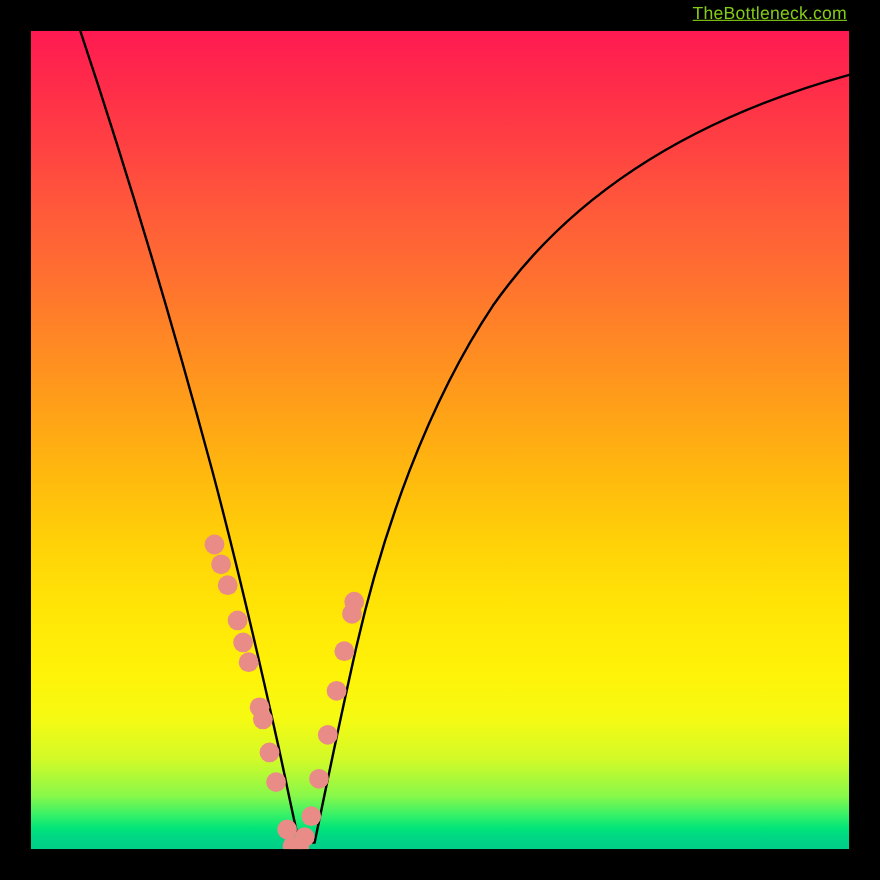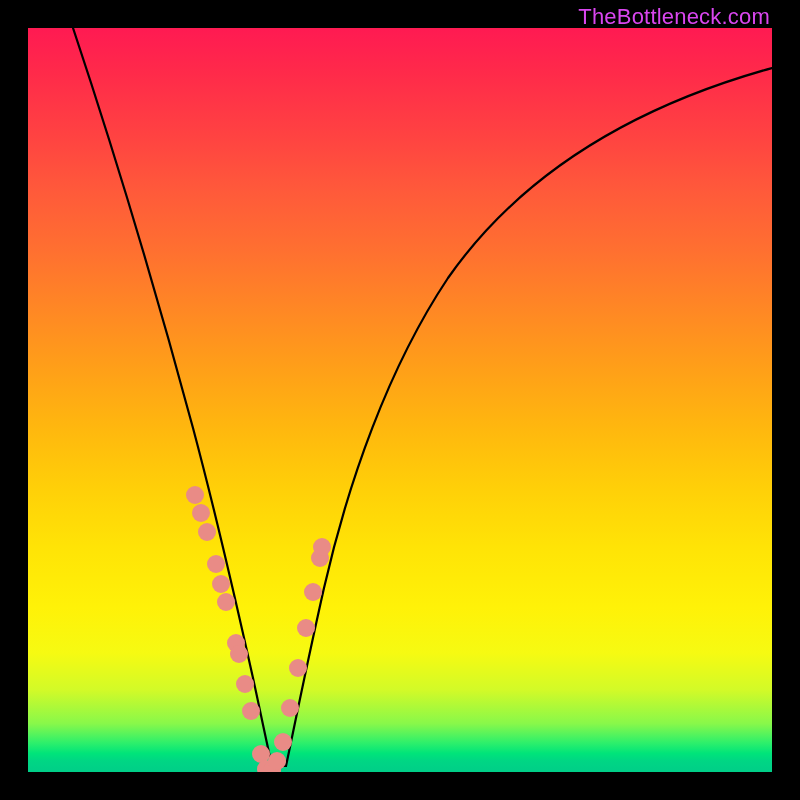--- a/index.html
+++ b/index.html
@@ -49,25 +49,26 @@
       #30f06a 96%,
       #00e47a 97.5%,
       #00d684 98.5%,
       #00ce88 100%
     );
   }
   .watermark {
     position: absolute;
     top: 4px;
     right: 30px;
-    color: #d946ef;
-    font-size: 22px;
+    color: #84cc16;
+    font-size: 16px;
     font-weight: 500;
     letter-spacing: 0.2px;
     user-select: none;
+    text-decoration: underline;
   }
   svg.curve {
     position: absolute;
     inset: 0;
     width: 744px;
     height: 744px;
   }
   .curve-path {
     fill: none;
     stroke: #000;

